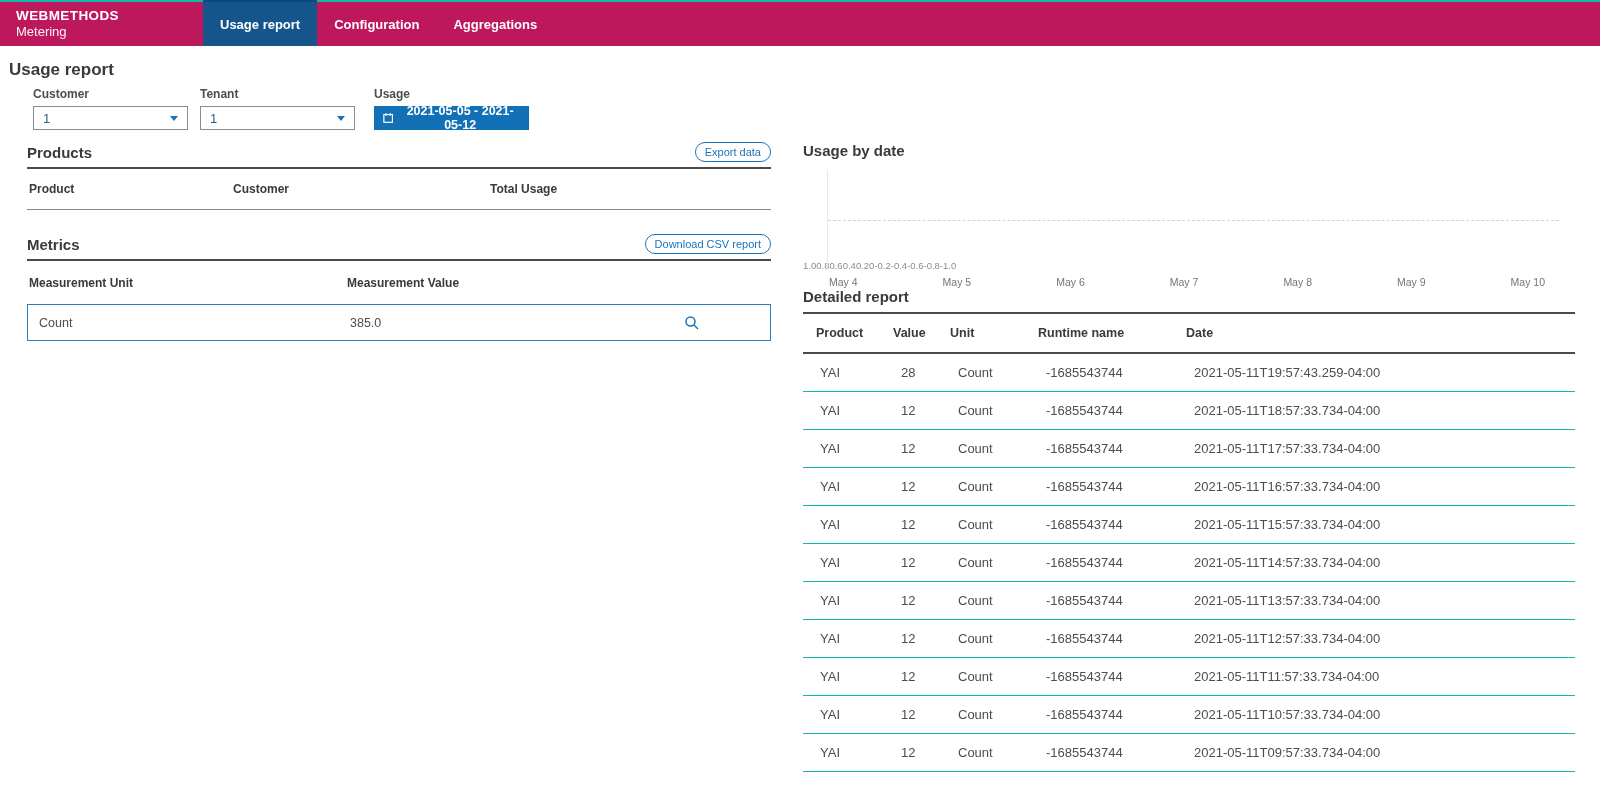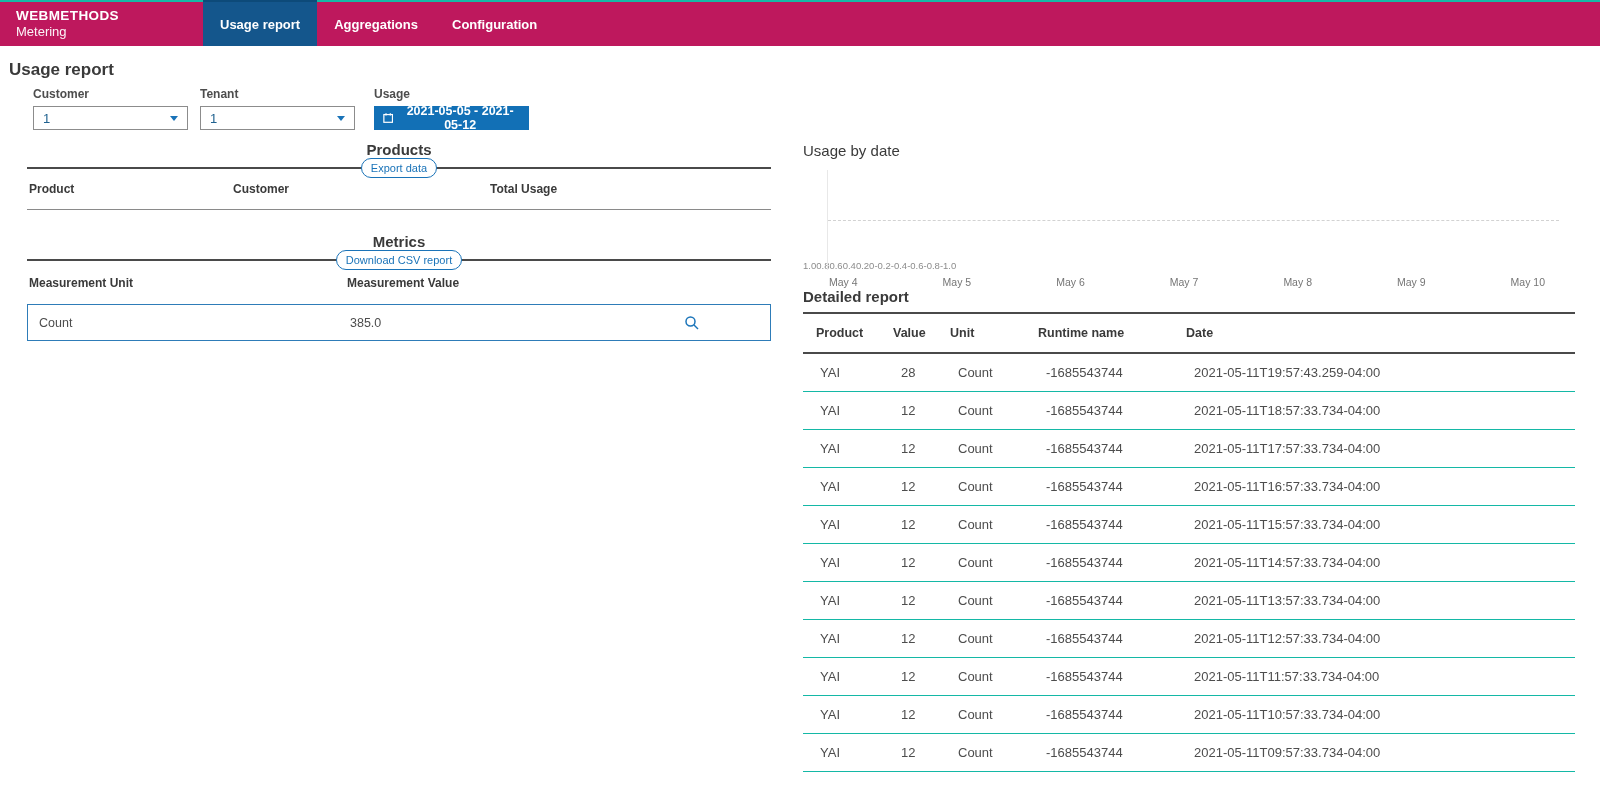--- a/index.html
+++ b/index.html
@@ -32,21 +32,21 @@
     display:flex; align-items:center; justify-content:space-between; padding:0 9px; cursor:pointer; }
   .select-value { font-size:13px; color:#1f618f; }
   .caret { width:0; height:0; border-left:4px solid transparent; border-right:4px solid transparent;
     border-top:5px solid #1a73b8; }
   .period-btn { width:155px; height:24px; background:#1270b6; border:none; color:#fff;
     display:flex; align-items:center; gap:7px; padding:0 9px; font-size:12.5px; font-weight:bold;
     font-family:"Liberation Sans", sans-serif; cursor:pointer; }
 
   
   .left-col { position:absolute; left:27px; top:141px; width:744px; }
-  .section-head { display:flex; justify-content:space-between; align-items:center; height:22px;flex-direction:column; }
+  .section-head { display:flex; justify-content:space-between; align-items:center; height:22px; }
   .section-title { font-size:15px; font-weight:bold; color:#3a3a3a; }
   .btn-outline { font-size:11px; color:#1a73b8; background:#fff; border:1px solid #1a73b8;
     border-radius:10px; padding:3px 9px; font-family:"Liberation Sans", sans-serif; cursor:pointer; }
   .rule-dark { border-bottom:2px solid #4a4a4a; margin-top:4px; }
 
   .products-header { display:flex; align-items:center; height:41px; border-bottom:1px solid #8a8a8a;
     font-size:12px; font-weight:bold; color:#3a3a3a; }
   .ph-product { width:206px; padding-left:2px; }
   .ph-customer { width:257px; }
   .ph-total { flex:1; }
@@ -56,21 +56,21 @@
     font-size:12px; font-weight:bold; color:#3a3a3a; }
   .mh-unit { width:320px; padding-left:2px; }
   .mh-value { flex:1; }
   .metric-row { border:1px solid #2e7cb8; height:37px; display:flex; align-items:center; }
   .metric-unit { width:322px; padding-left:11px; font-size:12.5px; color:#4d4d4d; }
   .metric-value { flex:1; font-size:12.5px; color:#4d4d4d; }
   .metric-search { margin-right:70px; display:flex; align-items:center; cursor:pointer; }
 
   
   .right-col { position:absolute; left:803px; top:142px; width:772px; }
-  .chart-title { font-size:15px; font-weight:normal; color:#3a3a3a; }
+  .chart-title { font-size:15px; font-weight:bold; color:#3a3a3a; }
   .chart-wrap { margin-top:11px; display:flex; }
   .yticks { width:24px; height:100px; display:flex; flex-direction:row; justify-content:space-between;
     align-items:flex-end; font-size:9.5px; color:#8c8c8c; line-height:1; padding-right:3px; }
   .plot { flex:1; height:100px; position:relative; border-left:1px solid #e8e8e8; }
   .zero-line { position:absolute; left:0; right:16px; top:50%; border-top:1px dashed #d2d2d2; }
   .xticks { margin:6px 30px 0 26px; display:flex; justify-content:space-between;
     font-size:10.5px; color:#757575; }
 
   .detailed { }
   .detailed-rule { border-bottom:2px solid #4a4a4a; margin-top:7px; }
@@ -87,22 +87,22 @@
 </head>
 <body>
 
 <header class="topbar">
   <div class="brand">
     <div class="brand-main">WEBMETHODS</div>
     <div class="brand-sub">Metering</div>
   </div>
   <nav class="tabs">
     <div class="tab active">Usage report</div>
+    <div class="tab">Configuration</div>
     <div class="tab">Aggregations</div>
-    <div class="tab">Configuration</div>
   </nav>
 </header>
 
 <h1 class="page-title">Usage report</h1>
 
 <div class="filters">
   <div class="filter">
     <div class="filter-label">Customer</div>
     <div class="select-box">
       <span class="select-value">1</span>

